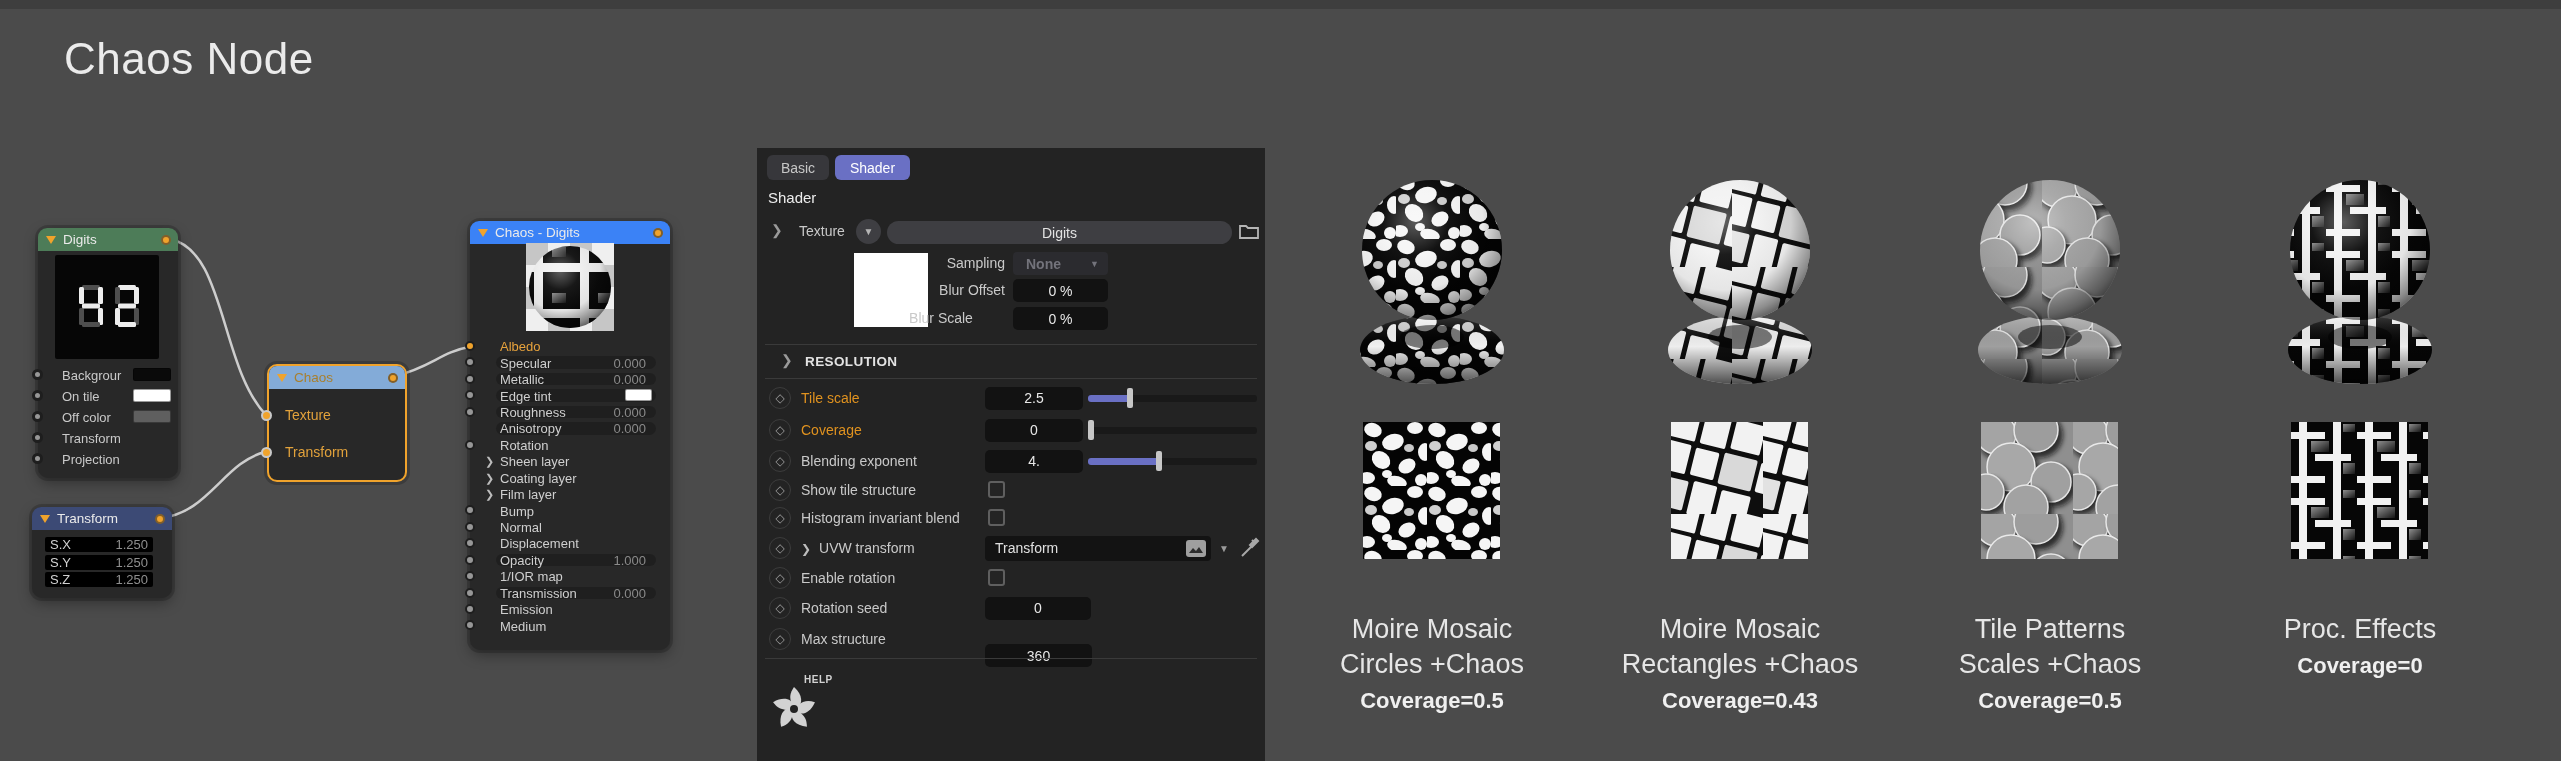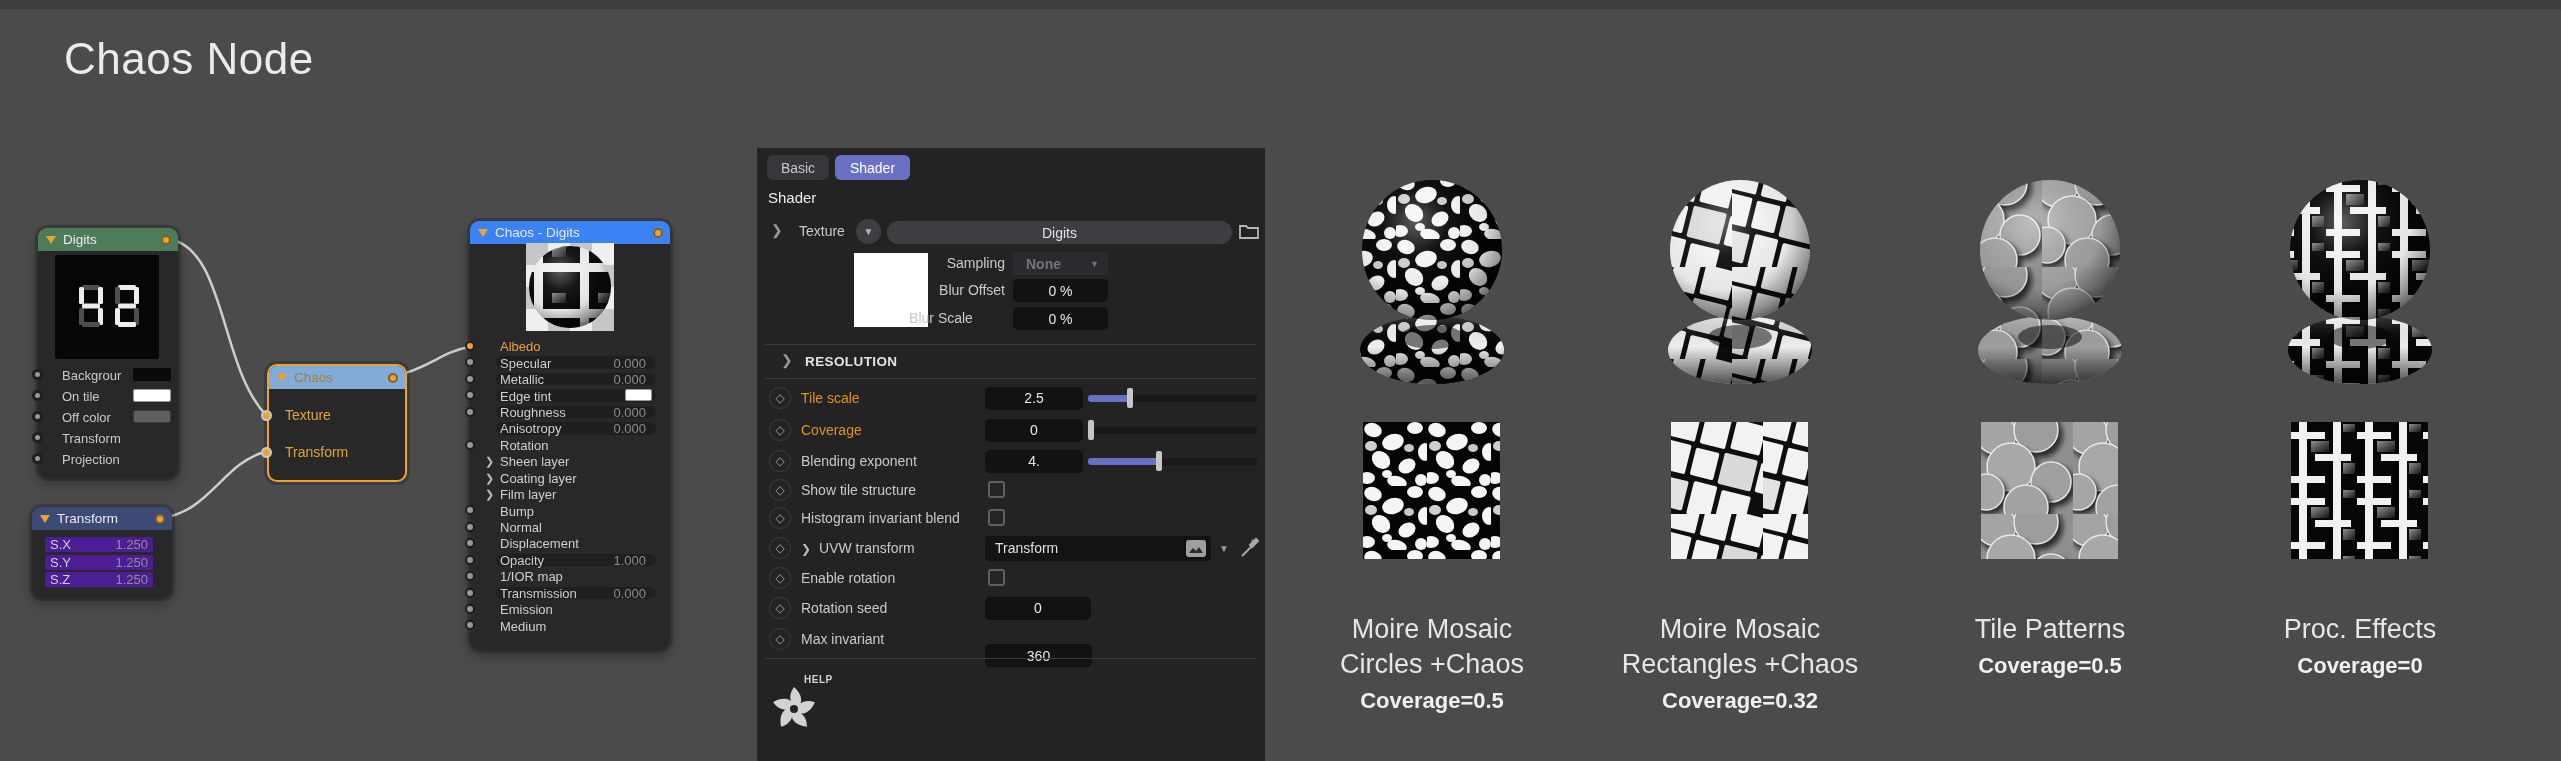--- a/index.html
+++ b/index.html
@@ -39,21 +39,21 @@
   }
   .socket.orange { background:#f0a32c; }
   .nrow { position:relative; }
   .nrow .lbl { position:absolute; left:24px; top:50%; transform:translateY(-50%); font-size:13px; color:#c9c9c9; white-space:nowrap; }
   .swatch { position:absolute; border-radius:2px; border:1px solid rgba(0,0,0,0.4); }
 
   
   .dig-preview { position:absolute; left:17px; top:27px; width:104px; height:104px; background:#060606; border-radius:2px; }
 
   
-  .t-row { position:absolute; left:13px; width:108px; height:15px; background:#4c1d95; border-radius:2px;
+  .t-row { position:absolute; left:13px; width:108px; height:15px; background:#000000; border-radius:2px;
            display:flex; justify-content:space-between; align-items:center; padding:0 5px; font-size:13px; }
   .t-row .tl { color:#d2d2d2; } .t-row .tv { color:#8f8f8f; }
 
   
   .node.selected { border:2px solid #f0a32c; box-shadow:0 0 0 3px rgba(0,0,0,0.2);text-align:center; }
   .chaos-in { position:absolute; left:16px; font-size:14px; color:#e2a23b; }
 
   
   .r-row { position:relative; height:16.45px; }
   .r-row .rl { position:absolute; left:30px; top:50%; transform:translateY(-50%); font-size:13px; color:#cfcfcf; white-space:nowrap; }
@@ -508,21 +508,21 @@
         <span class="p-label">Enable rotation</span>
         <div class="checkbox"></div>
       </div>
       <div class="param-row" style="top: 445px;">
         <span class="diamond">◇</span>
         <span class="p-label">Rotation seed</span>
         <div class="vfield" style="left:228px; top:3.5px; width:106px;">0</div>
       </div>
       <div class="param-row" style="top: 476px;">
         <span class="diamond">◇</span>
-        <span class="p-label">Max invariant</span>
+        <span class="p-label">Max structure</span>
         <div class="vfield" style="left:228px; top:20px; width:107px;">360</div>
       </div>
     </div>
 
   <div class="divider" style="top:510px;"></div>
   <div class="help-box">
     <svg width="46" height="50" style="position:absolute; left:0; top:8px;">
       <g transform="translate(23,27)" fill="#d2d2d2">
         <path d="M0,-22 C9,-14 9,-5 3,-1 L-2,-4 C-5,-12 -4,-16 0,-22 Z"></path>
         <path d="M0,-22 C9,-14 9,-5 3,-1 L-2,-4 C-5,-12 -4,-16 0,-22 Z" transform="rotate(72)"></path>
@@ -561,36 +561,37 @@
         <ellipse cx="100" cy="162" rx="32" ry="12" fill="rgba(0,0,0,0.5)"></ellipse>
         <circle cx="100" cy="75" r="70" fill="url(#pat-rects)"></circle>
         <circle cx="100" cy="75" r="70" fill="url(#sphereShade)"></circle>
       </svg>
       <svg class="texsq" width="137" height="137">
         <rect width="137" height="137" fill="url(#pat-rects)"></rect>
       </svg>
       <div class="ex-labels">
         <div class="ex-line">Moire Mosaic</div>
         <div class="ex-line">Rectangles +Chaos</div>
-        <div class="ex-cov">Coverage=0.32</div>
+        <div class="ex-cov">Coverage=0.43</div>
       </div>
     </div>
     <div class="example-col" style="left: 1895px;">
       <svg class="ball" width="200" height="215">
         <ellipse cx="100" cy="175" rx="72" ry="34" fill="url(#pat-scales)"></ellipse>
         <ellipse cx="100" cy="175" rx="72" ry="34" fill="url(#torusShade)"></ellipse>
         <ellipse cx="100" cy="162" rx="32" ry="12" fill="rgba(0,0,0,0.5)"></ellipse>
         <circle cx="100" cy="75" r="70" fill="url(#pat-scales)"></circle>
         <circle cx="100" cy="75" r="70" fill="url(#sphereShade)"></circle>
       </svg>
       <svg class="texsq" width="137" height="137">
         <rect width="137" height="137" fill="url(#pat-scales)"></rect>
       </svg>
       <div class="ex-labels">
         <div class="ex-line">Tile Patterns</div>
+        <div class="ex-line">Scales +Chaos</div>
         <div class="ex-cov">Coverage=0.5</div>
       </div>
     </div>
     <div class="example-col" style="left: 2205px;">
       <svg class="ball" width="200" height="215">
         <ellipse cx="100" cy="175" rx="72" ry="34" fill="url(#pat-digits)"></ellipse>
         <ellipse cx="100" cy="175" rx="72" ry="34" fill="url(#torusShade)"></ellipse>
         <ellipse cx="100" cy="162" rx="32" ry="12" fill="rgba(0,0,0,0.5)"></ellipse>
         <circle cx="100" cy="75" r="70" fill="url(#pat-digits)"></circle>
         <circle cx="100" cy="75" r="70" fill="url(#sphereShade)"></circle>

